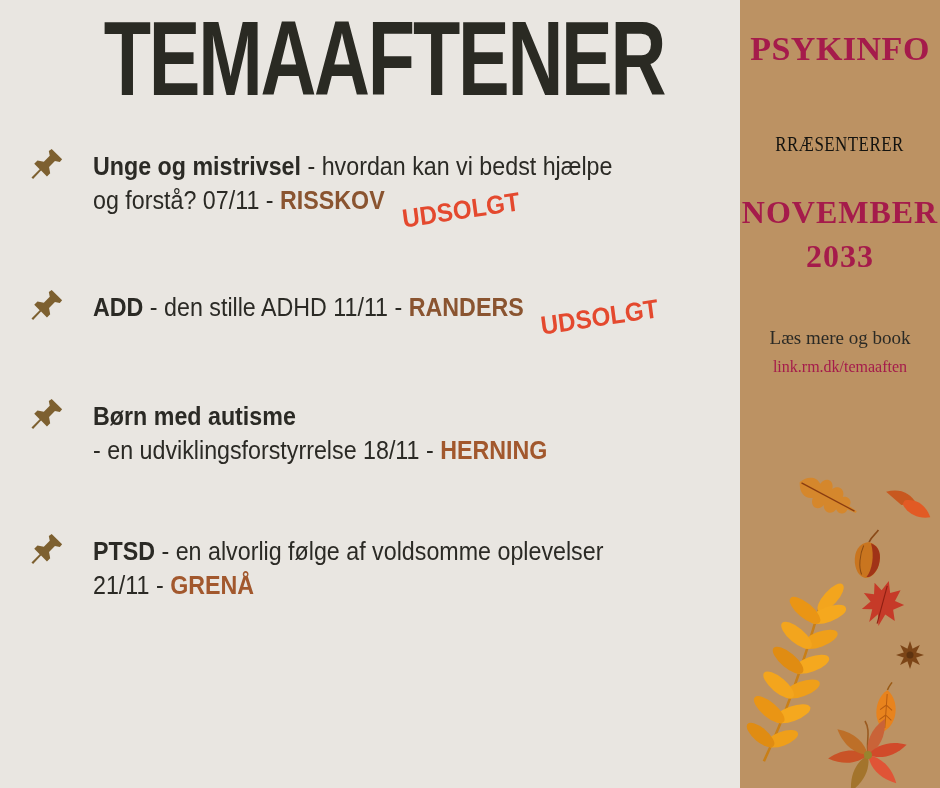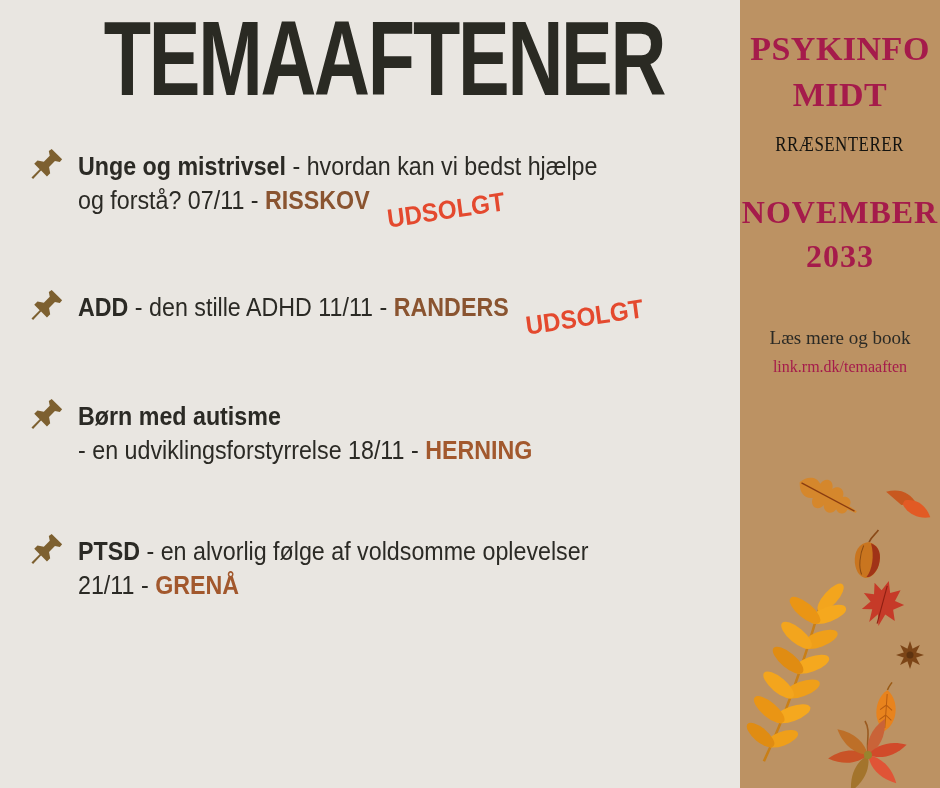--- a/index.html
+++ b/index.html
@@ -10,21 +10,21 @@
   }
   
   .left-panel{position:absolute;left:0;top:0;width:740px;height:788px;background:#e9e6e1;}
   .title-wrap{position:absolute;top:2px;left:0;width:740px;text-align:left;}
   .title{
     display:inline-block;font-weight:bold;font-size:106px;line-height:112px;
     letter-spacing:-3px;color:#2a2a23;transform:scaleX(0.73);transform-origin:center top;
     white-space:nowrap;
   }
   #events{position:absolute;left:0;top:0;width:740px;height:788px;}
-  .event{position:absolute;left:28px;display:flex;gap:13px;align-items:flex-start;}
+  .event{position:absolute;left:28px;display:flex;gap:28px;align-items:flex-start;}
   .event:nth-child(1){top:149px}
   .event:nth-child(2){top:290px}
   .event:nth-child(3){top:399px}
   .event:nth-child(4){top:534px}
   .event:nth-child(5){top:668px}
   .pin{flex:0 0 auto;margin-top:-3px;}
   .event-text{
     font-size:25px;line-height:34px;color:#2b2a25;
     transform:scaleX(0.93);transform-origin:left top;
   }
@@ -90,21 +90,20 @@
             <div class="line"><span class="seg-title">PTSD</span><span class="seg-normal"> - en alvorlig følge af voldsomme oplevelser</span></div>
             <div class="line"><span class="seg-normal">21/11 - </span><span class="seg-location" style="color: rgb(162, 88, 45);">GRENÅ</span></div>
           </div>
         </div>
       </div>
   </div>
 
   <div class="sidebar">
     <div class="centered brand">
       <div>PSYKINFO</div>
-      <div>MIDT</div>
     </div>
     <div class="centered presents">
       <span>RRÆSENTERER</span>
     </div>
     <div class="centered month">
       <div>NOVEMBER</div>
       <div>2033</div>
     </div>
     <div class="centered booking">
       <div>Læs mere og book</div>

